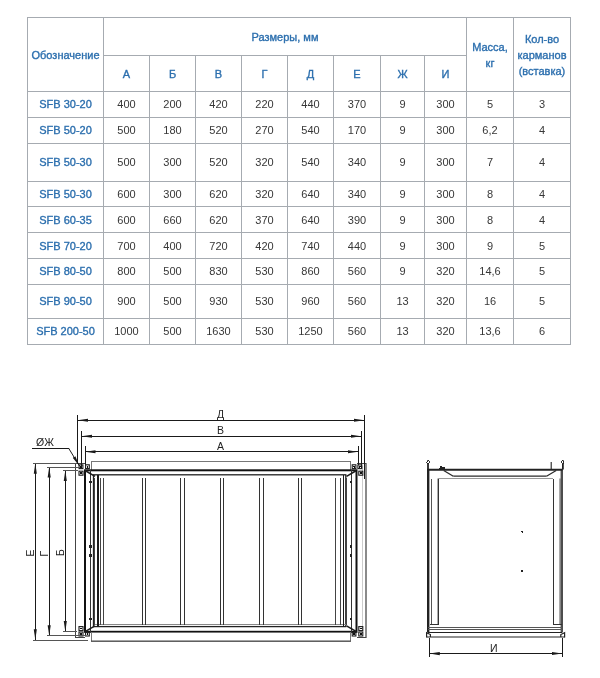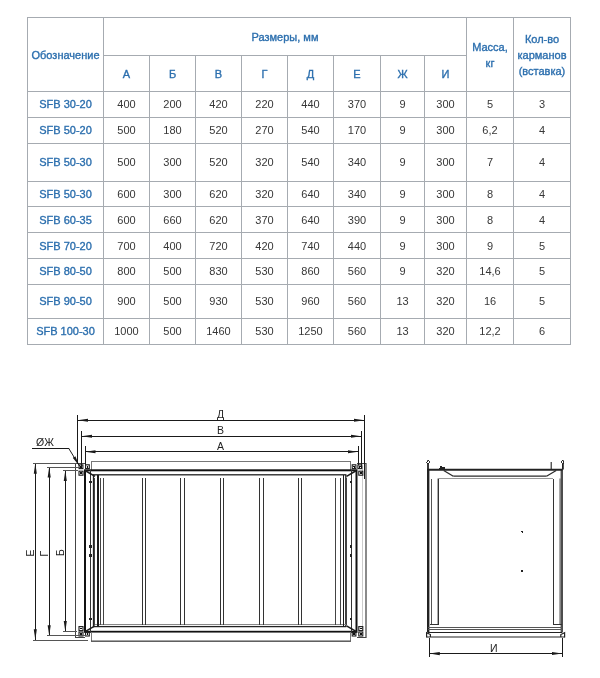--- a/index.html
+++ b/index.html
@@ -151,30 +151,30 @@
           <td class="num">530</td>
           <td class="num">960</td>
           <td class="num">560</td>
           <td class="num">13</td>
           <td class="num">320</td>
           <td class="num">16</td>
           <td class="num">5</td>
         </tr>
 
 <tr style="height:25.8px">
-          <td class="hd">SFB 100-30</td>
+          <td class="hd">SFB 200-50</td>
           <td class="num">1000</td>
           <td class="num">500</td>
-          <td class="num">1460</td>
+          <td class="num">1630</td>
           <td class="num">530</td>
           <td class="num">1250</td>
           <td class="num">560</td>
           <td class="num">13</td>
           <td class="num">320</td>
-          <td class="num">12,2</td>
+          <td class="num">13,6</td>
           <td class="num">6</td>
         </tr>
 </tbody>
     </table>
 </div>
 
 <svg style="position:absolute;left:0;top:0" width="600" height="678" viewBox="0 0 600 678">
 <defs>
 <marker id="ar" markerWidth="12" markerHeight="6" refX="10.5" refY="3" orient="auto-start-reverse" markerUnits="userSpaceOnUse">
 <path d="M10.5,3 L0,1.45 L0,4.55 z" fill="#1a1a1a" stroke="none"></path>

